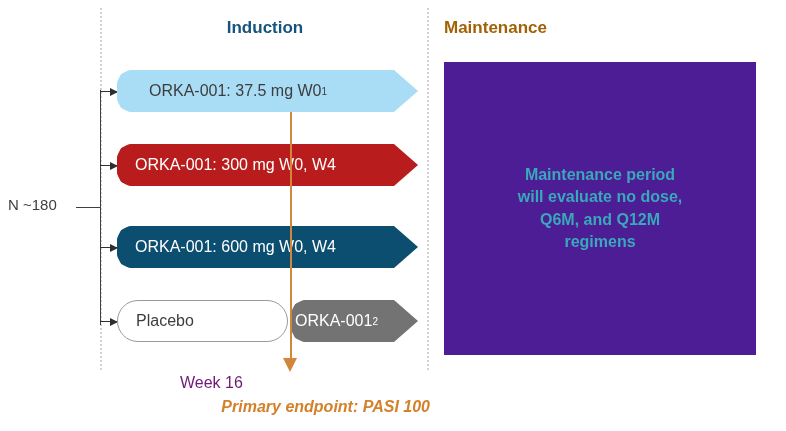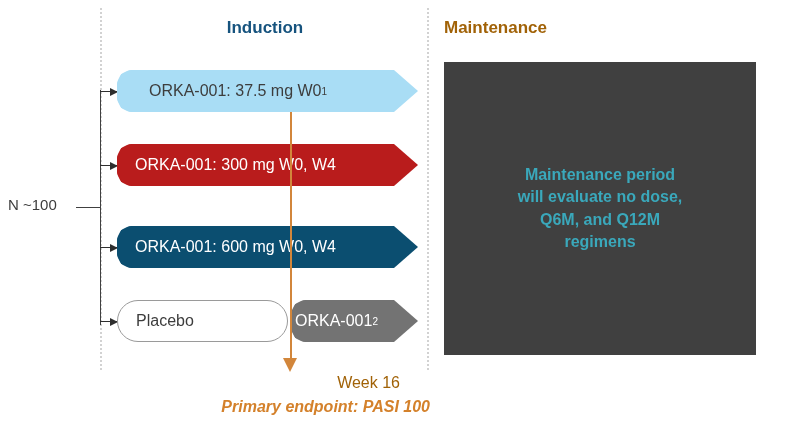--- a/index.html
+++ b/index.html
@@ -148,43 +148,43 @@
     width: 0; height: 0;
     border-left: 7.5px solid transparent;
     border-right: 7.5px solid transparent;
     border-top: 14px solid #d2863b;
     z-index: 5;
   }
   #week-label {
     position: absolute;
     left: 180px; top: 374px;
     width: 220px;
-    text-align: right;
-    font-size: 16px;
-    color: #a16207;
+    text-align: left;
+    font-size: 16px;
+    color: #701a75;
     white-space: nowrap;
   }
   #endpoint-label {
     position: absolute;
     left: 150px; top: 398px;
     width: 280px;
     text-align: right;
     font-size: 16px;
     font-weight: bold;
     font-style: italic;
     color: #d4812b;
     white-space: nowrap;
   }
 
   
   #maintenance-panel {
     position: absolute;
     left: 444px; top: 62px;
     width: 312px; height: 293px;
-    background: #404040;
+    background: #4c1d95;
     display: flex;
     align-items: center;
     justify-content: center;
   }
   #maintenance-text {
     font-size: 16px;
     font-weight: bold;
     color: #3aa8bb;
     text-align: center;
     line-height: 1.38;
@@ -195,21 +195,21 @@
 <body>
 
 <div id="canvas">
 
   <div class="section-title" id="induction-title">Induction</div>
   <div class="section-title" id="maintenance-title">Maintenance</div>
 
   <div class="dotted-rule" id="dotted-left"></div>
   <div class="dotted-rule" id="dotted-right"></div>
 
-  <div id="n-label">N ~100</div>
+  <div id="n-label">N ~180</div>
   <div id="n-connector"></div>
   <div id="bracket-line"></div>
   <div class="branch-arrow" style="top:91px"></div>
   <div class="branch-arrow" style="top:165px"></div>
   <div class="branch-arrow" style="top:247px"></div>
   <div class="branch-arrow" style="top:321px"></div>
 
   <div class="arm-bar arrowed" id="arm-1">
     <span>ORKA-001: 37.5 mg W0</span>
       <sup>1</sup>

